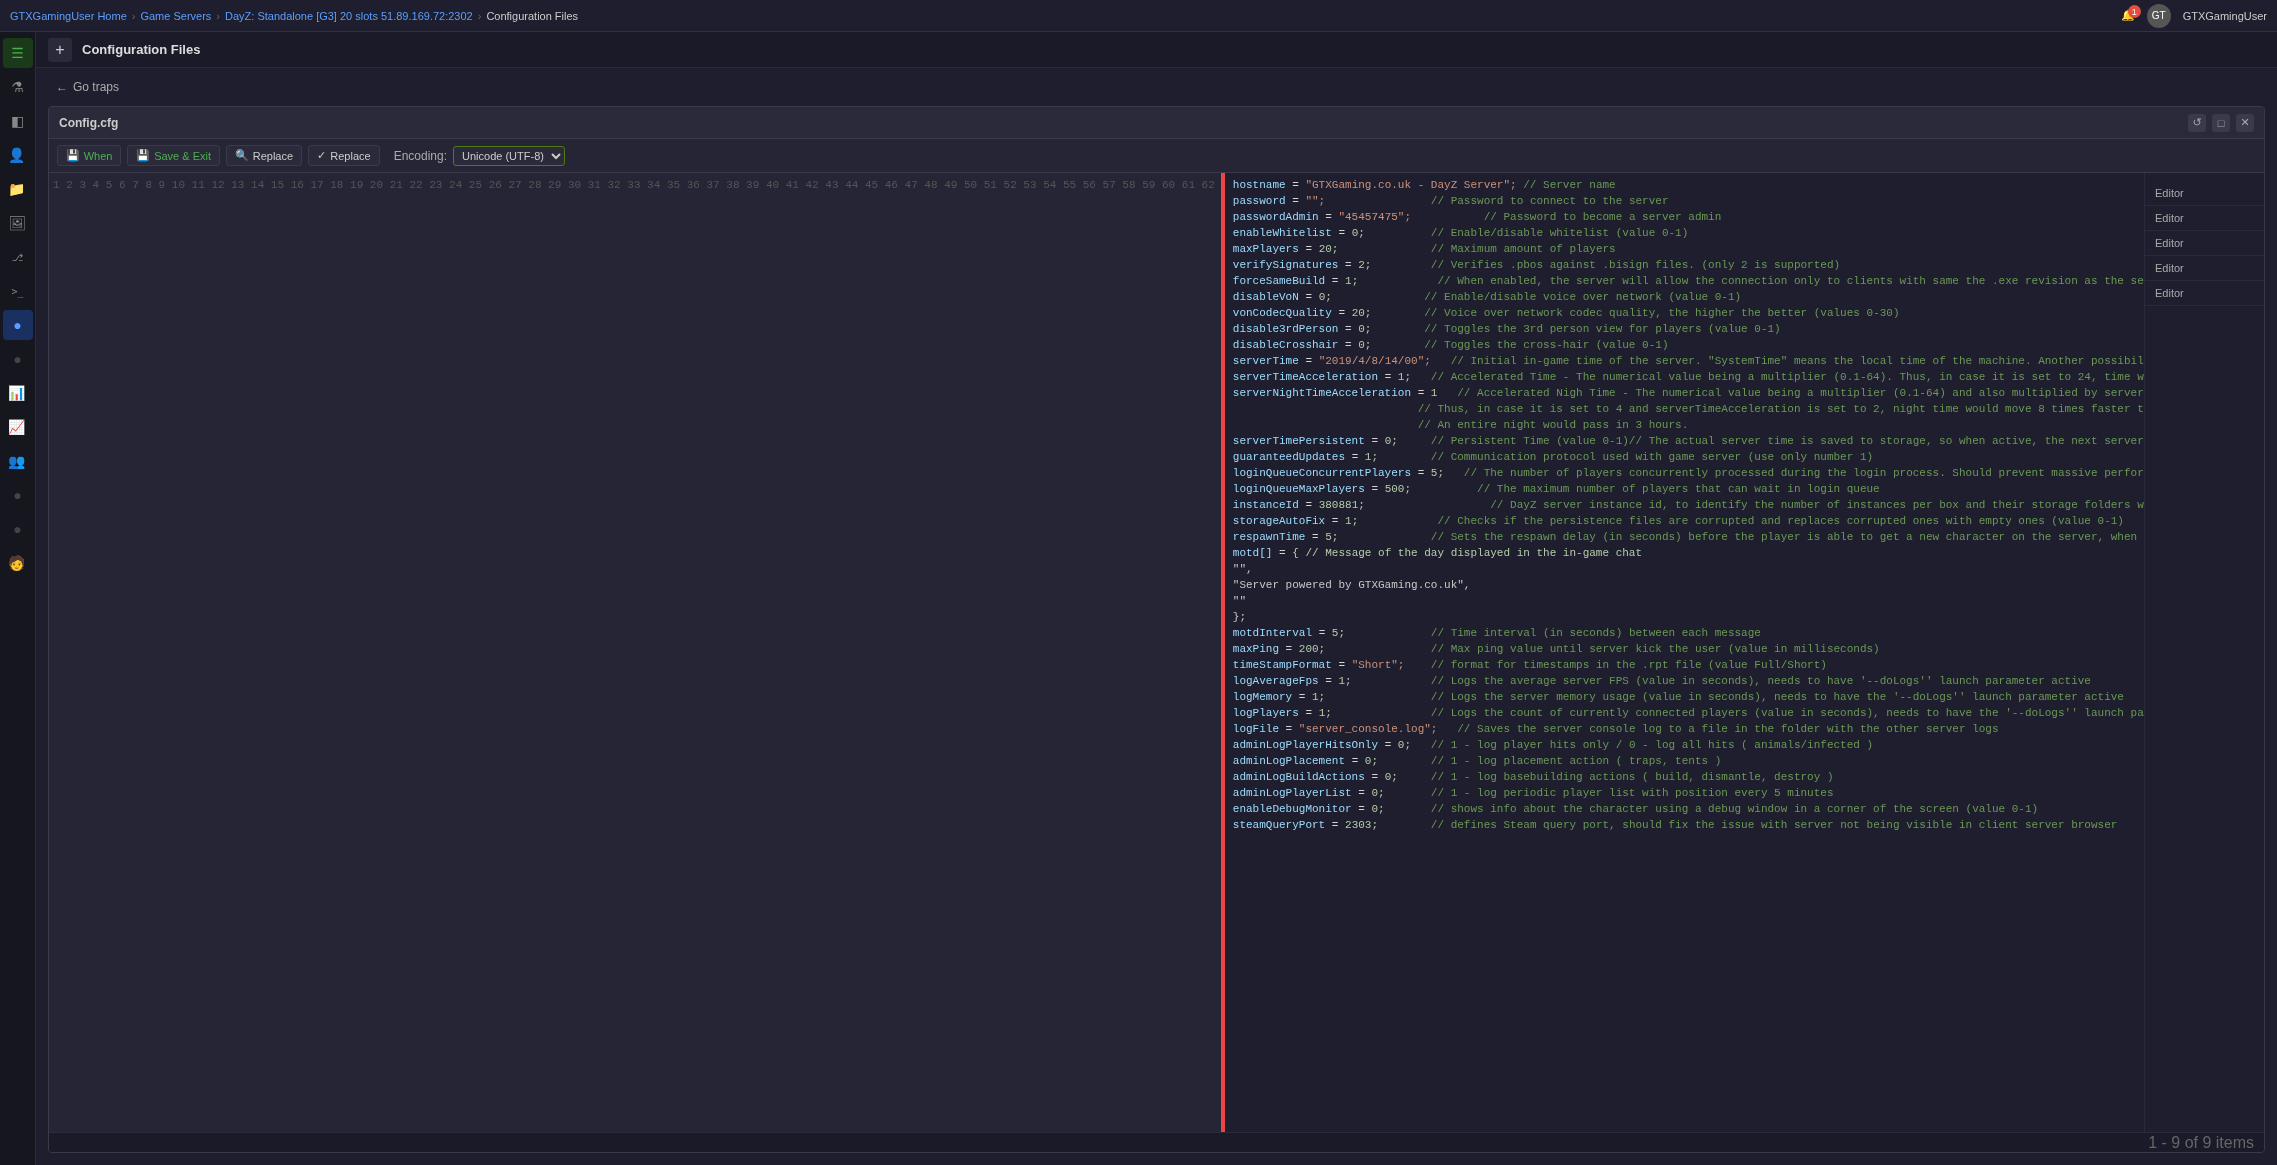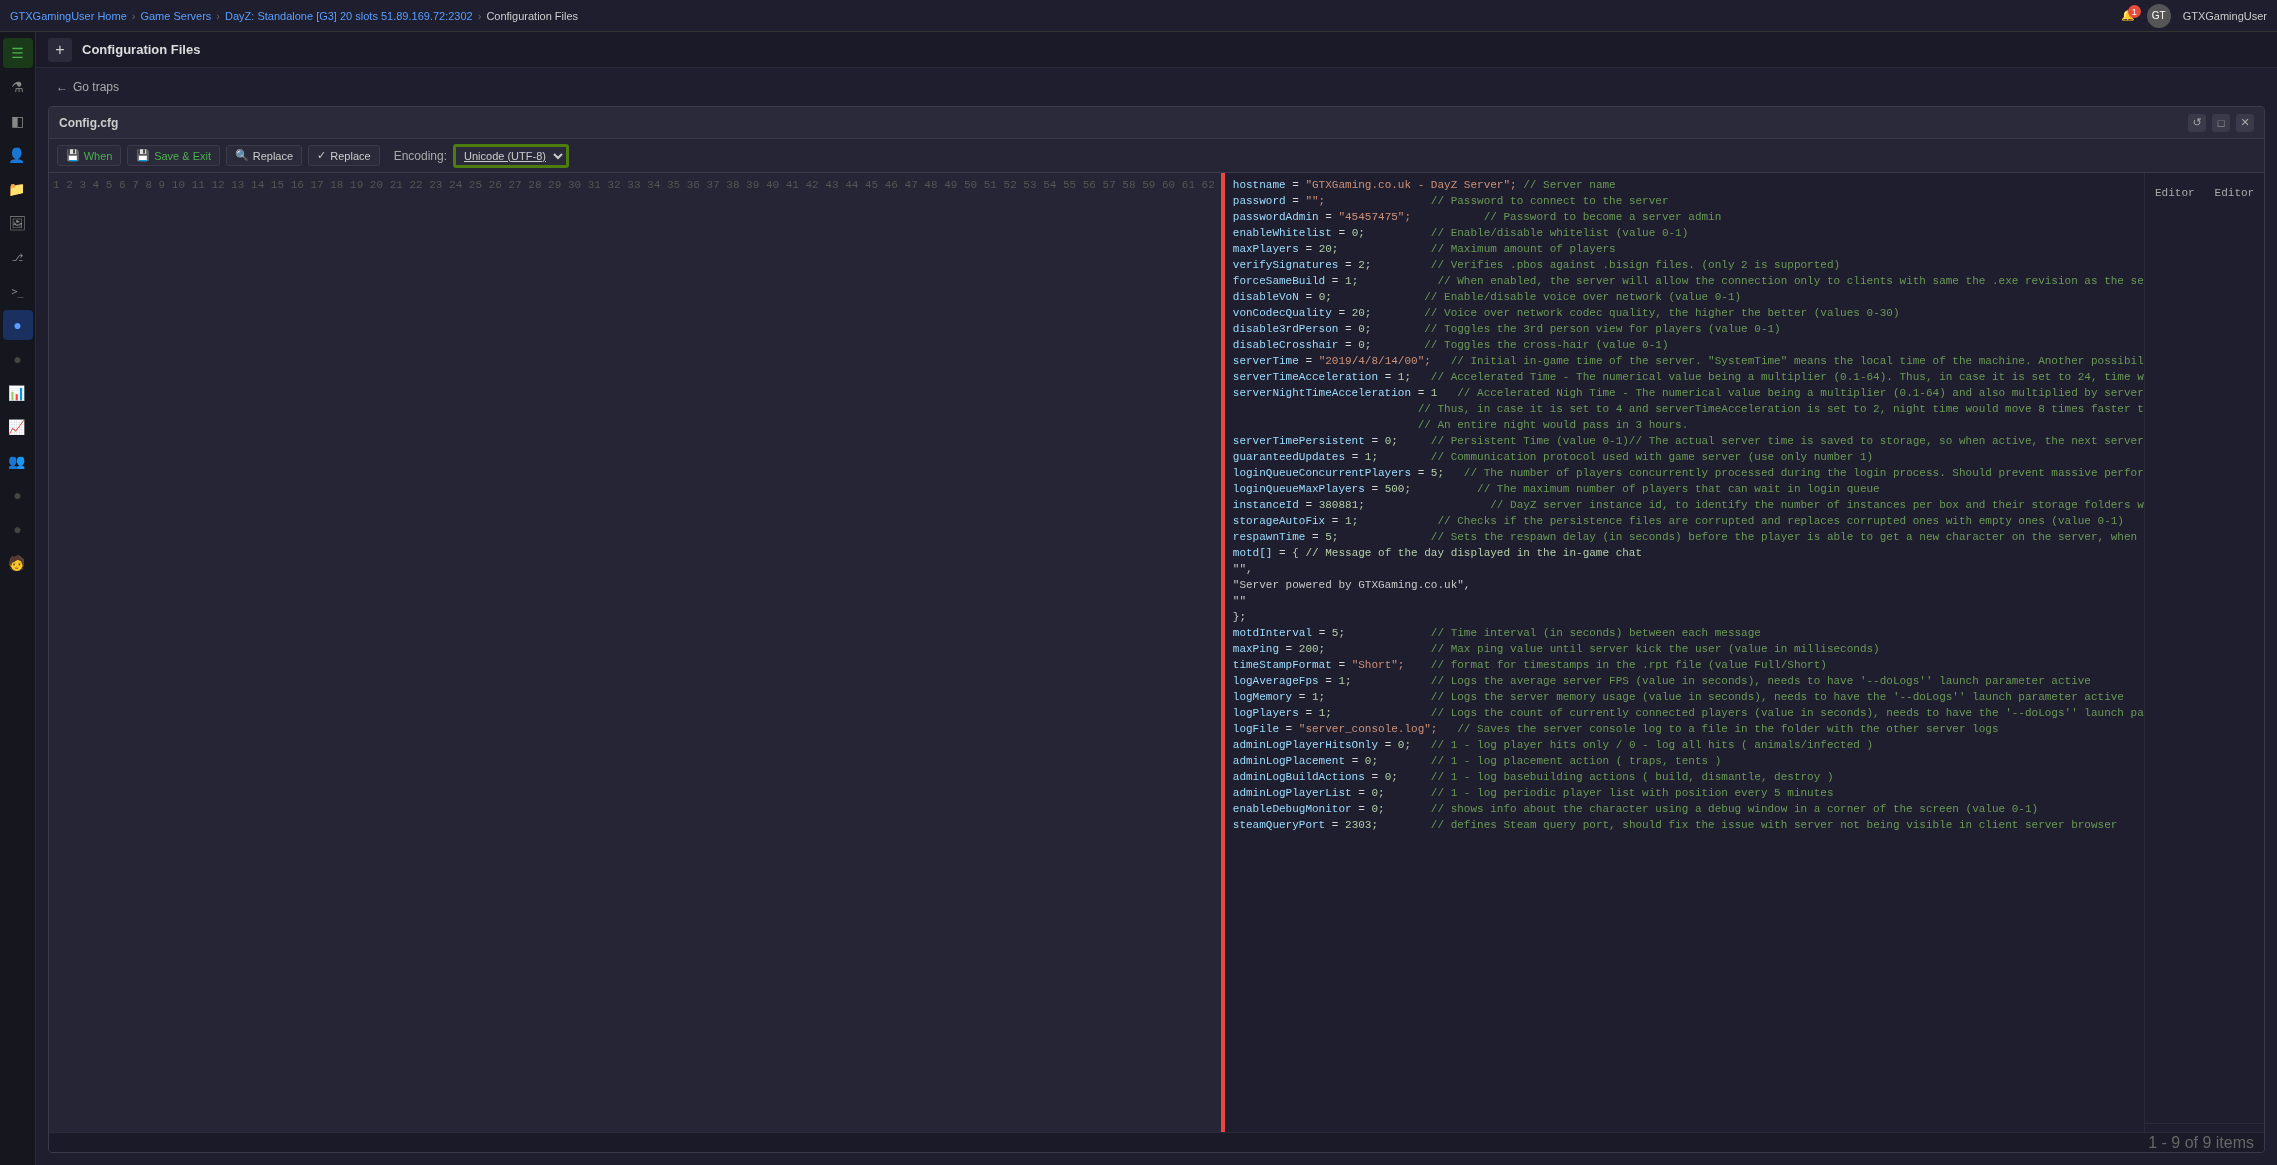--- a/index.html
+++ b/index.html
@@ -143,26 +143,25 @@
       border: 1px solid #3a3a4a;
       border-radius: 3px;
       color: #ccc;
       font-size: 11px;
       cursor: pointer;
     }
     .toolbar-btn.green { color: #4caf50; }
     .encoding-label { color: #aaa; font-size: 12px; margin-left: 8px; }
     .encoding-select {
       background: #2a2a3a;
-      border: 3px solid #4d7c0f;
+      border: 1px solid #4d7c0f;
       color: #ccc;
       font-size: 11px;
       padding: 2px 4px;
       border-radius: 3px;
-      text-decoration: underline;
     }
 
     
     #code-area {
       flex: 1;
       display: flex;
       overflow: hidden;
       background: #1e1e2e;
     }
     #line-numbers {
@@ -194,23 +193,22 @@
     .c-val-num { color: #b5cea8; }
     .c-comment { color: #6a9955; }
     .c-punct { color: #d4d4d4; }
 
     
     #right-panel {
       width: 120px;
       background: #1e1e2e;
       border-left: 1px solid #2a2a3a;
       display: flex;
-      flex-direction: row;
+      flex-direction: column;
       padding: 8px 0;
-      font-family: Liberation Mono, monospace;
     }
     .right-panel-item {
       padding: 6px 10px;
       color: #aaa;
       font-size: 11px;
       cursor: pointer;
       border-bottom: 1px solid #2a2a3a;
     }
 
     

